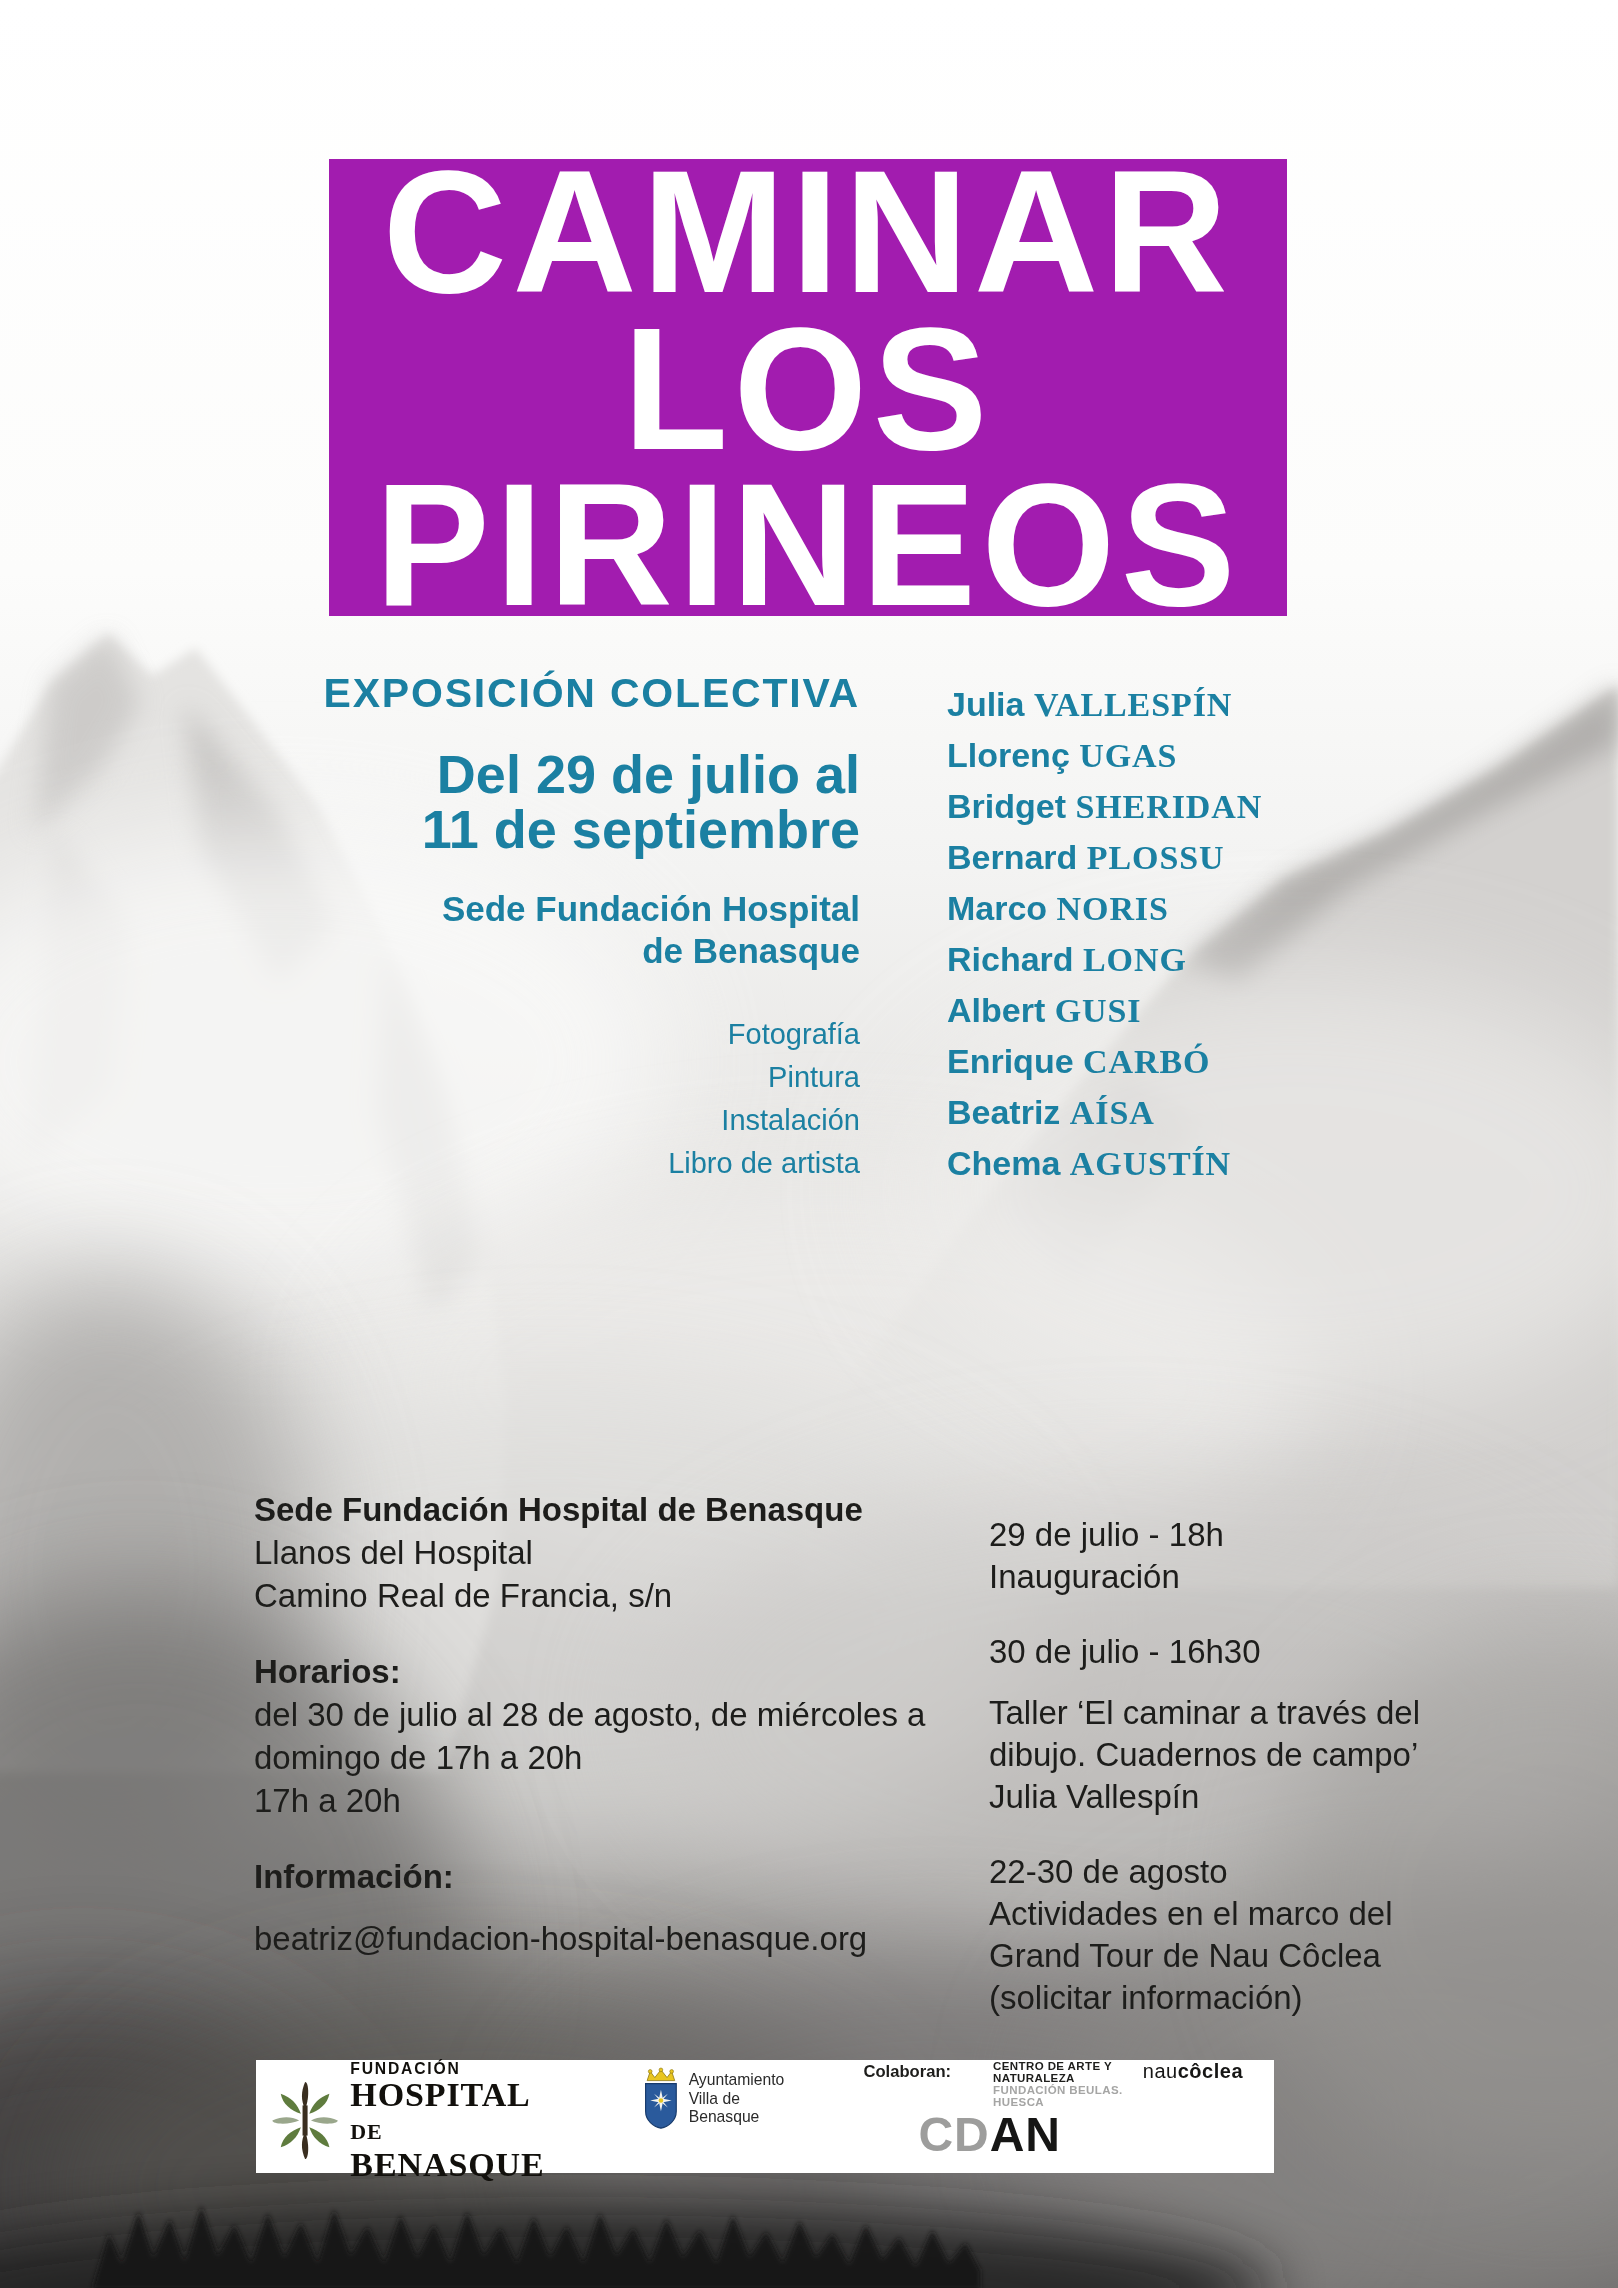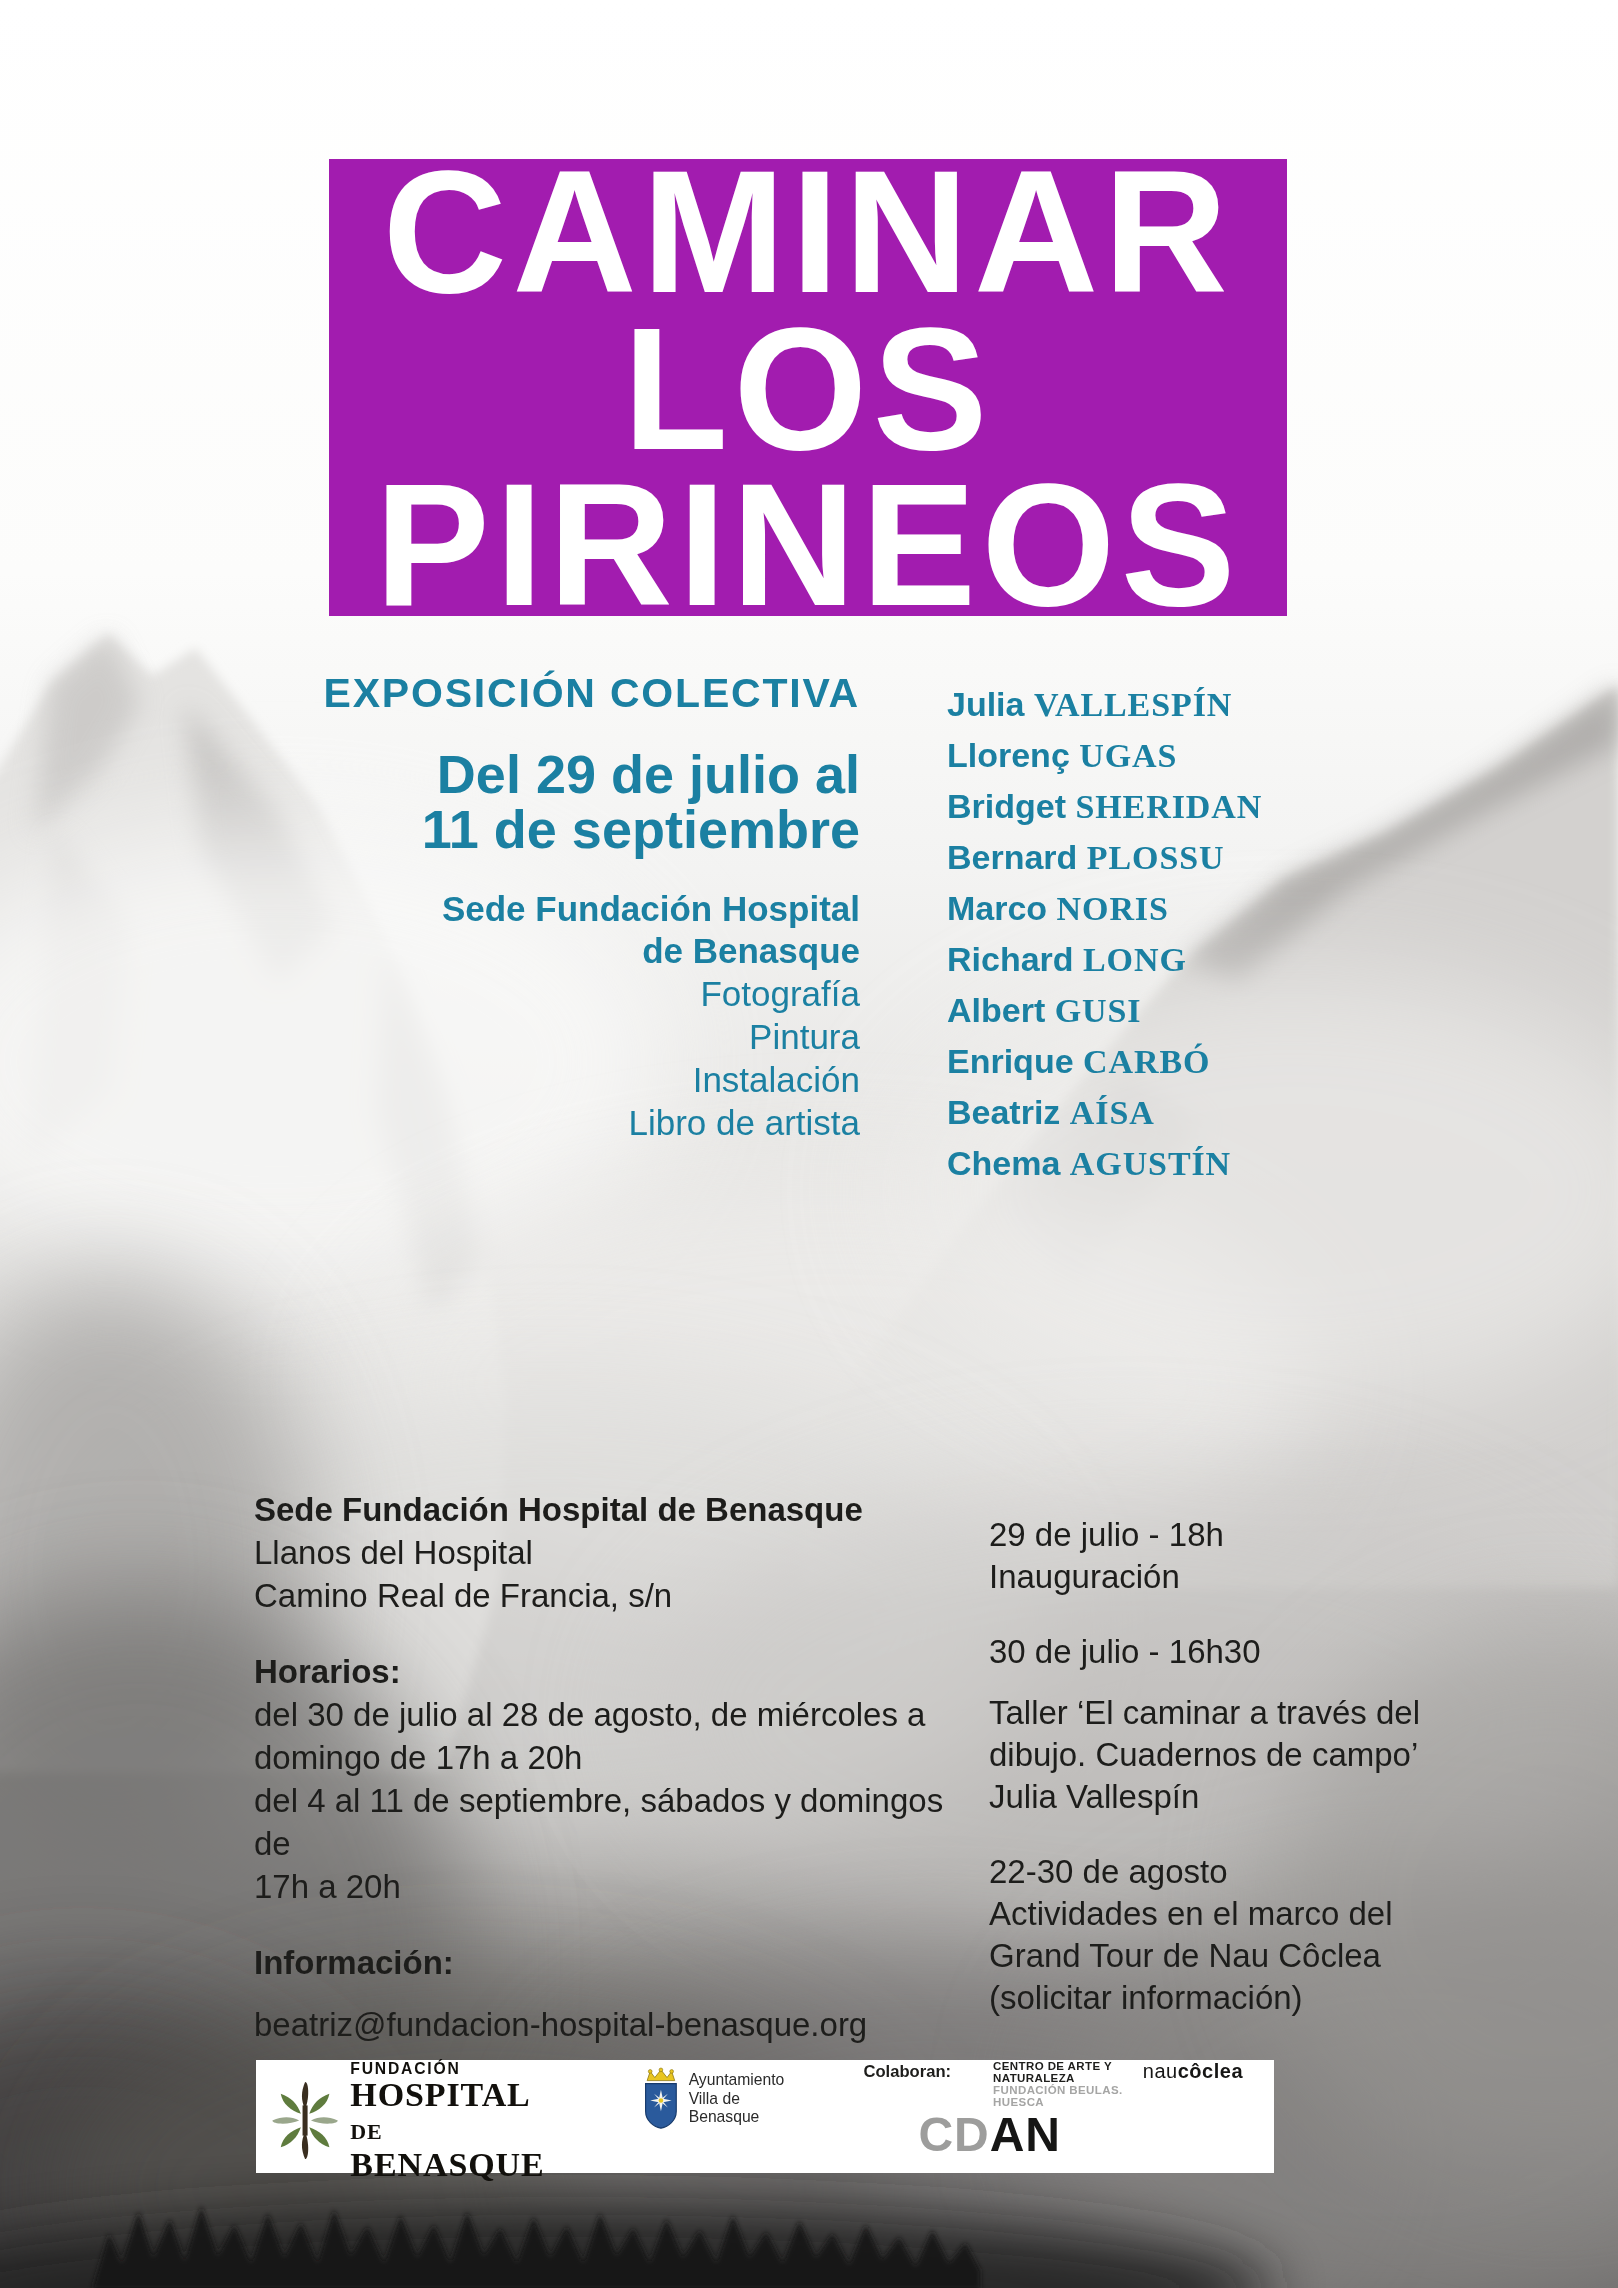--- a/index.html
+++ b/index.html
@@ -20,21 +20,21 @@
   .title-line{
     font-size:172px;line-height:144px;font-weight:bold;
     letter-spacing:5.5px;transform:scaleY(1.02);
   }
 
   
   .intro-col{left:277px;top:670px;width:583px;text-align:right;color:#1b80a2;}
   .expo{font-size:41px;font-weight:bold;letter-spacing:1.8px;}
   .dates{margin-top:29.5px;font-size:54px;line-height:55px;font-weight:bold;}
   .venue{margin-top:31px;font-size:35px;line-height:42px;font-weight:bold;}
-  .media-list{font-size:35px;line-height:43px;font-weight:400;}
+  .media-list{margin-top:41px;font-size:29px;line-height:43px;font-weight:400;}
 
   
   .artists-col{left:947px;top:679px;width:517px;color:#1b80a2;}
   .artist{font-size:34px;line-height:51px;font-weight:bold;}
   .artist .last{letter-spacing:0.9px;font-family:Liberation Serif, serif;}
 
   
   .info-left{left:254px;top:1488px;width:701px;color:#1d1d1b;font-size:33px;line-height:43px;}
   .info-right{left:989px;top:1514px;width:517px;color:#1d1d1b;font-size:33px;line-height:42px;}
   .b{font-weight:bold;}
@@ -167,21 +167,20 @@
   </div>
 
   <div class="abs info-left">
     <div class="b">Sede Fundación Hospital de Benasque</div>
     <div>Llanos del Hospital</div>
     <div>Camino Real de Francia, s/n</div>
     <div class="gap2"></div>
     <div class="b">Horarios:</div>
     <div>del 30 de julio al 28 de agosto, de miércoles a</div>
     <div>domingo de 17h a 20h</div>
-    <div>del 4 al 11 de septiembre, sábados y domingos de</div>
     <div>17h a 20h</div>
     <div class="gap2"></div>
     <div class="b">Información:</div>
     <div class="gap1"></div>
     <div>beatriz@fundacion-hospital-benasque.org</div>
   </div>
 
   <div class="abs info-right">
     <div>
       <div>29 de julio - 18h</div>

